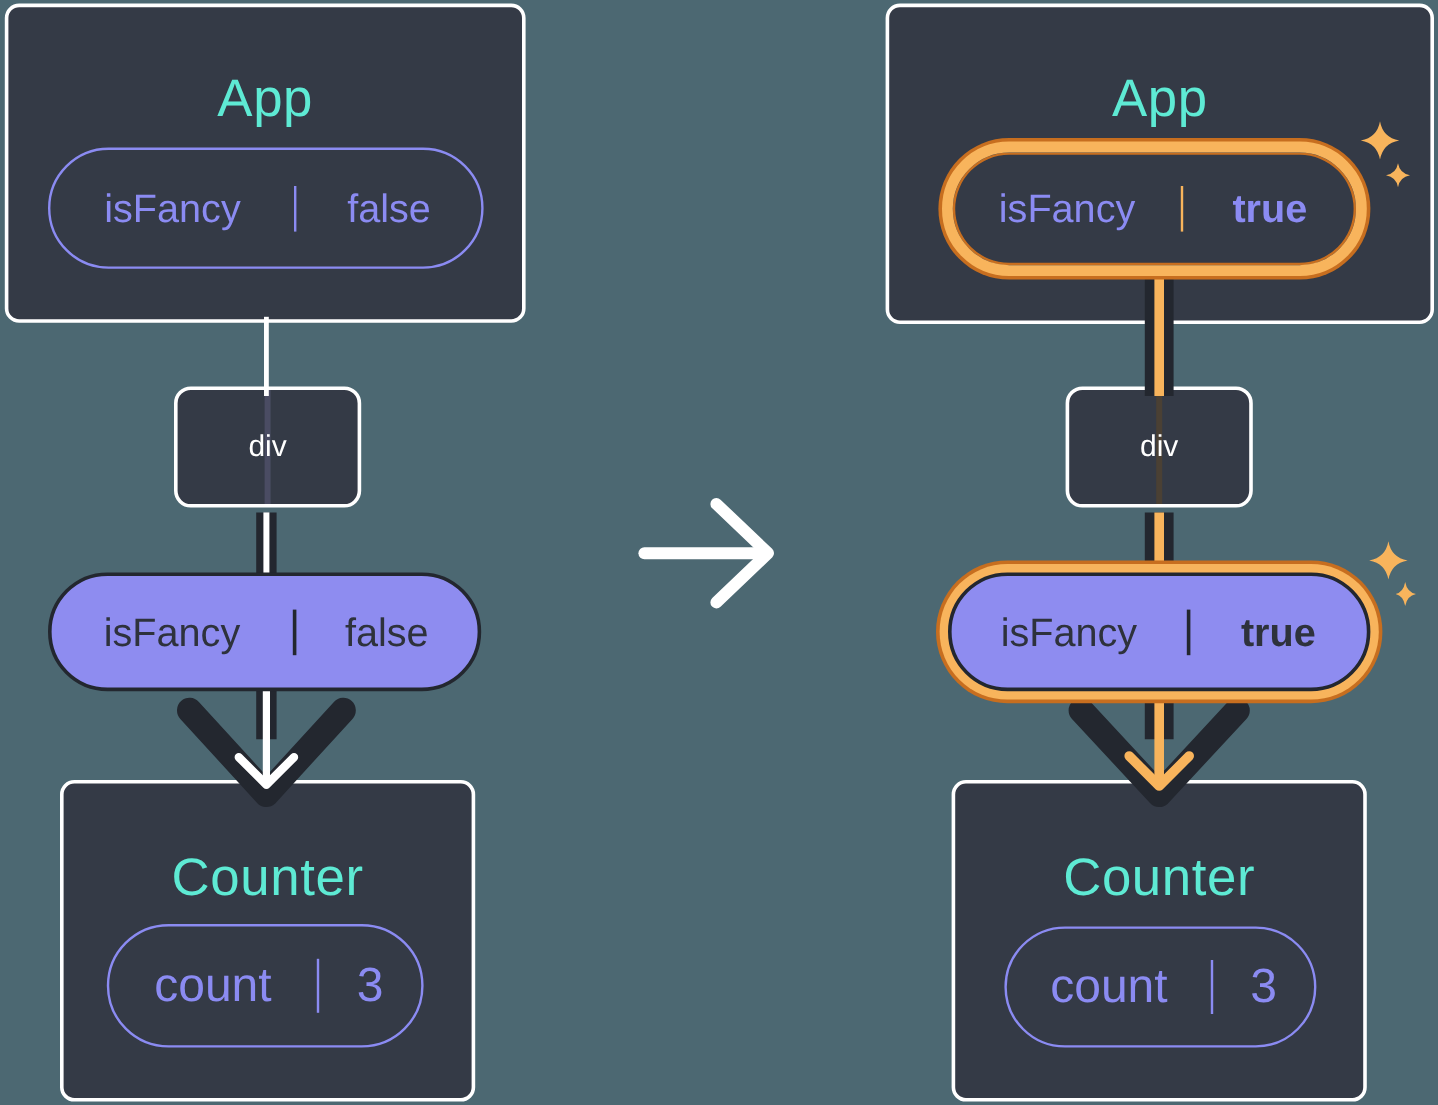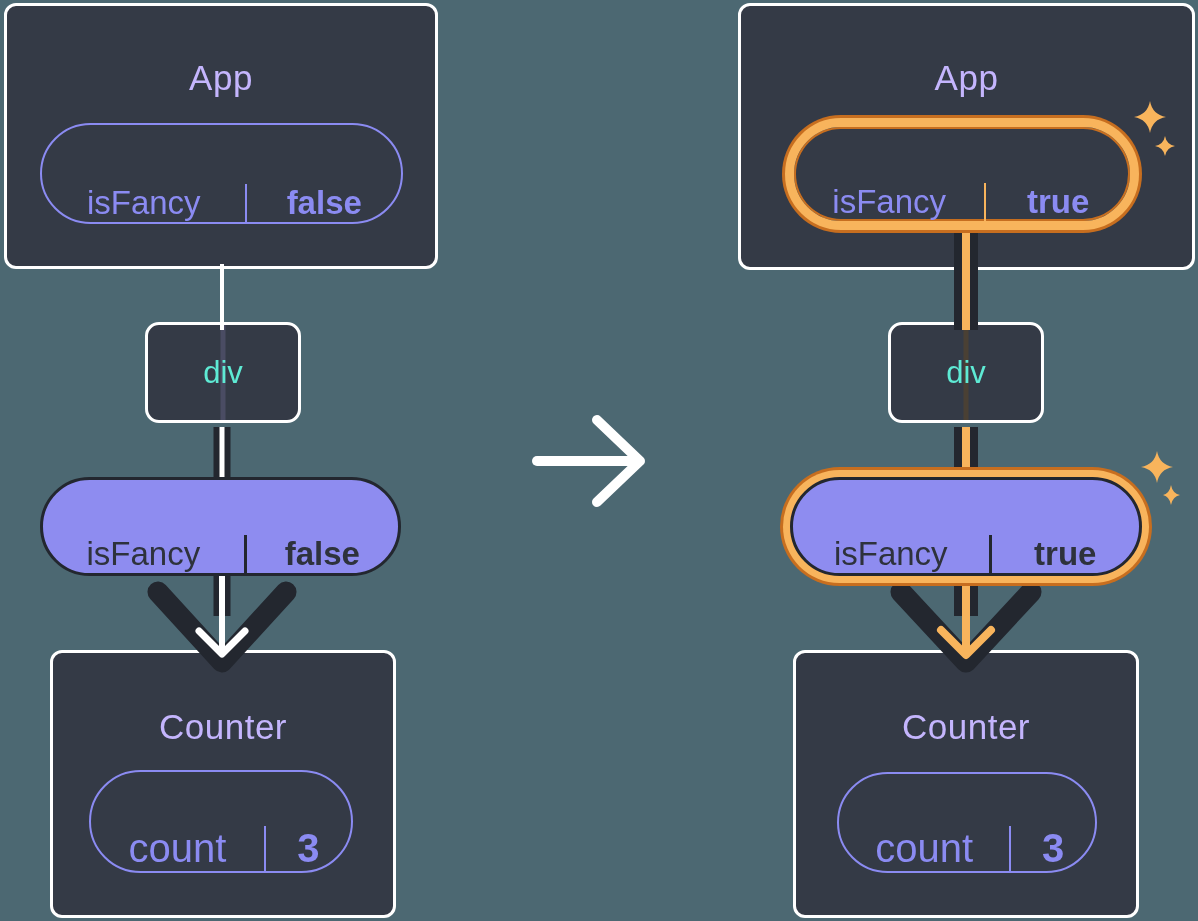--- a/index.html
+++ b/index.html
@@ -10,31 +10,31 @@
     --pill-fill:#8E8CF0;
     --pill-text-dark:#2E323C;
     --orange-light:#F8B45C;
     --orange-dark:#C76E1F;
   }
   html,body{margin:0;padding:0;}
   body{background:var(--bg);font-family:"Liberation Sans",sans-serif;}
   #stage{position:relative;width:1198px;height:921px;background:var(--bg);overflow:hidden;}
 
   .card{position:absolute;background:var(--card);border:3px solid #fff;border-radius:12px;box-sizing:border-box;z-index:1;}
-  .node-title{position:absolute;top:52px;left:0;right:0;text-align:center;color:#c4b5fd;font-size:35px;letter-spacing:0.5px;}
+  .node-title{position:absolute;top:52px;left:0;right:0;text-align:center;color:#5eead4;font-size:44px;letter-spacing:0.5px;}
   .div-node{display:flex;align-items:center;justify-content:center;border-radius:14px;}
-  .div-label{color:#5eead4;font-size:31px;position:relative;z-index:1;}
+  .div-label{color:#ffffff;font-size:25px;position:relative;z-index:1;}
   .div-node .stripe{position:absolute;top:0;bottom:0;left:50%;transform:translateX(-50%);width:5px;z-index:0;}
   .stripe-purple{background:#4A4C63;}
   .stripe-orange{background:#4A4034;width:7px;}
 
-  .pill{position:absolute;display:flex;align-items:flex-end;border-radius:999px;box-sizing:border-box;z-index:3;}
+  .pill{position:absolute;display:flex;align-items:center;border-radius:999px;box-sizing:border-box;z-index:3;}
   .pill .cell{display:flex;align-items:center;justify-content:center;font-size:33px;}
   .pill .cell-name{flex:57 0 0;}
-  .pill .cell-value{flex:43 0 0;font-weight:bold;}
+  .pill .cell-value{flex:43 0 0;}
 
   .pill-outline{border:2px solid var(--purple);color:var(--purple);background:transparent;}
   .pill-outline .cell-value{border-left:2px solid var(--purple);}
 
   .pill-filled{background:var(--pill-fill);border:3px solid var(--dark);color:var(--pill-text-dark);}
   .pill-filled .cell-value{border-left:3px solid var(--dark);}
 
   .pill-state-highlight{border:9px solid var(--orange-light);background:var(--card);color:var(--purple);
     box-shadow:0 0 0 3px var(--orange-dark), inset 0 0 0 2px var(--orange-dark);}
   .pill-state-highlight .cell-value{border-left:2px solid var(--orange-light);}

